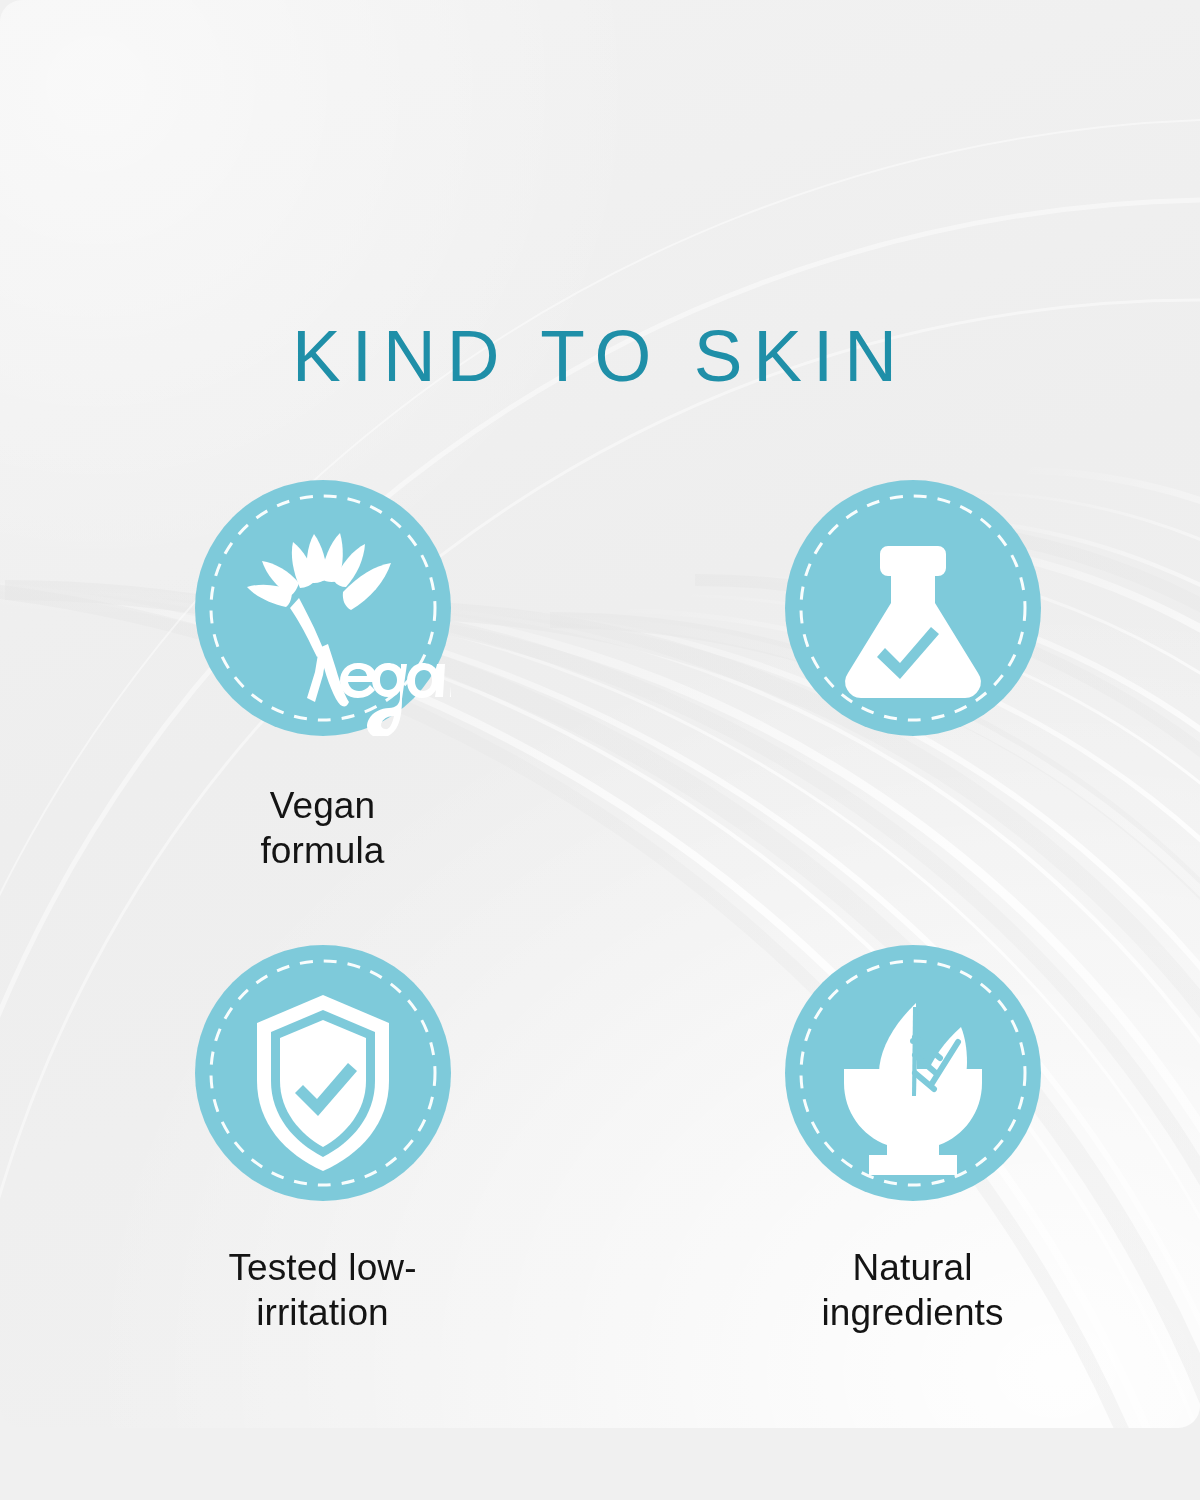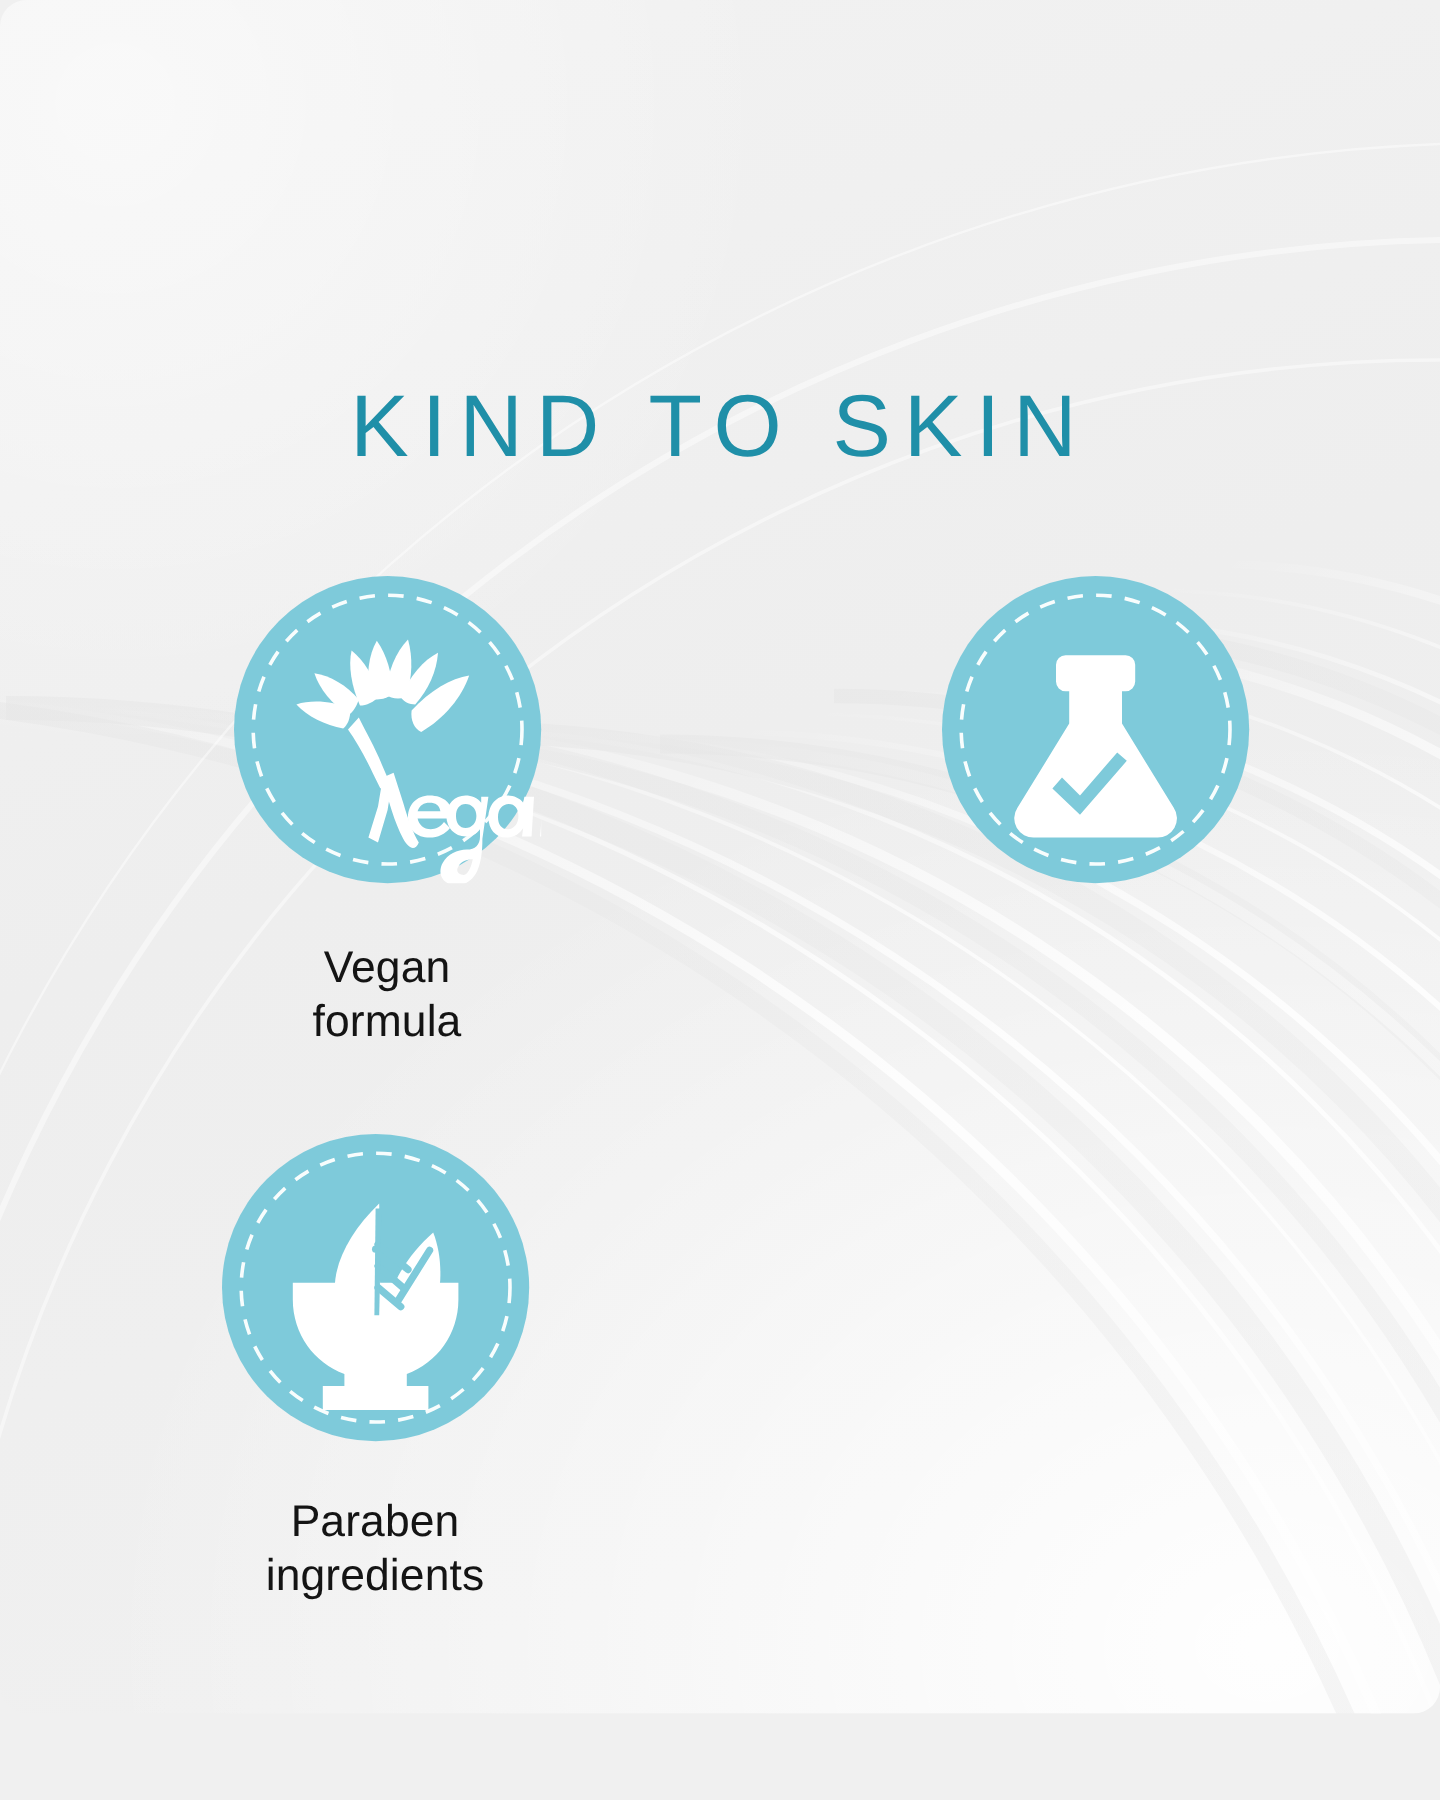--- a/index.html
+++ b/index.html
@@ -226,20 +226,39 @@
             M103 66 h50 a8 8 0 0 1 8 8 v14 a8 8 0 0 1 -8 8 h-3 v27 l43 70 a16 16 0 0 1 -14 25 h-102
             a16 16 0 0 1 -14 -25 l43 -70 v-27 h-3 a8 8 0 0 1 -8 -8 v-14 a8 8 0 0 1 8 -8 z
             M100 168 l15 15 l31 -36 l8 7 l-39 45 l-23 -22 z"></path>
         </svg>
         <svg class="badge-dash" viewBox="0 0 230 230">
           <circle cx="115" cy="115" r="112"></circle>
         </svg>
       </div>
     </div>
 
+    <div class="badge-cell col-left row-bottom">
+      <div class="badge-circle">
+        <svg class="badge-art" viewBox="0 0 256 256">
+
+          <path fill="#ffffff" d="M128 50 L 62 78 v58 c0 42 28 73 66 90 c38 -17 66 -48 66 -90 v-58 z"></path>
+
+          <path fill="#7ecada" d="M128 65 L 76 87 v49 c0 35 23 61 52 76 c29 -15 52 -41 52 -76 v-49 z"></path>
+
+          <path fill="#ffffff" d="M128 75 L 85 93 v43 c0 30 20 53 43 66 c23 -13 43 -36 43 -66 v-43 z"></path>
+
+          <path fill="#7ecada" d="M108 140 l14 14 l31 -36 l9 8 l-39 45 l-23 -23 z"></path>
+        </svg>
+        <svg class="badge-dash" viewBox="0 0 230 230">
+          <circle cx="115" cy="115" r="112"></circle>
+        </svg>
+      </div>
+      <div class="badge-caption">Tested low-
+irritation</div>
+    </div>
 
     <div class="badge-cell col-right row-bottom">
       <div class="badge-circle">
         <svg class="badge-art" viewBox="0 0 256 256">
           <g fill="#ffffff">
 
             <path d="M131 58 C 108 80 94 106 94 128 c0 10 2 17 5 23 h33 z"></path>
 
             <path d="M176 82 C 160 96 147 114 141 132 c-2 7 -3 13 -3 19 h36 c5 -10 8 -22 8 -34 c0 -13 -2 -25 -6 -35 z"></path>
 
@@ -253,18 +272,18 @@
             <path d="M130 128 L 149 144"></path>
             <path d="M173 97 L 146 140"></path>
           </g>
 
           <path fill="#7ecada" d="M128 62 L 133 62 L 131 151 L 127 151 Z"></path>
         </svg>
         <svg class="badge-dash" viewBox="0 0 230 230">
           <circle cx="115" cy="115" r="112"></circle>
         </svg>
       </div>
-      <div class="badge-caption">Paraben
+      <div class="badge-caption">Natural
 ingredients</div>
     </div>
 
   </div>
 </div>
 
 </body></html>

